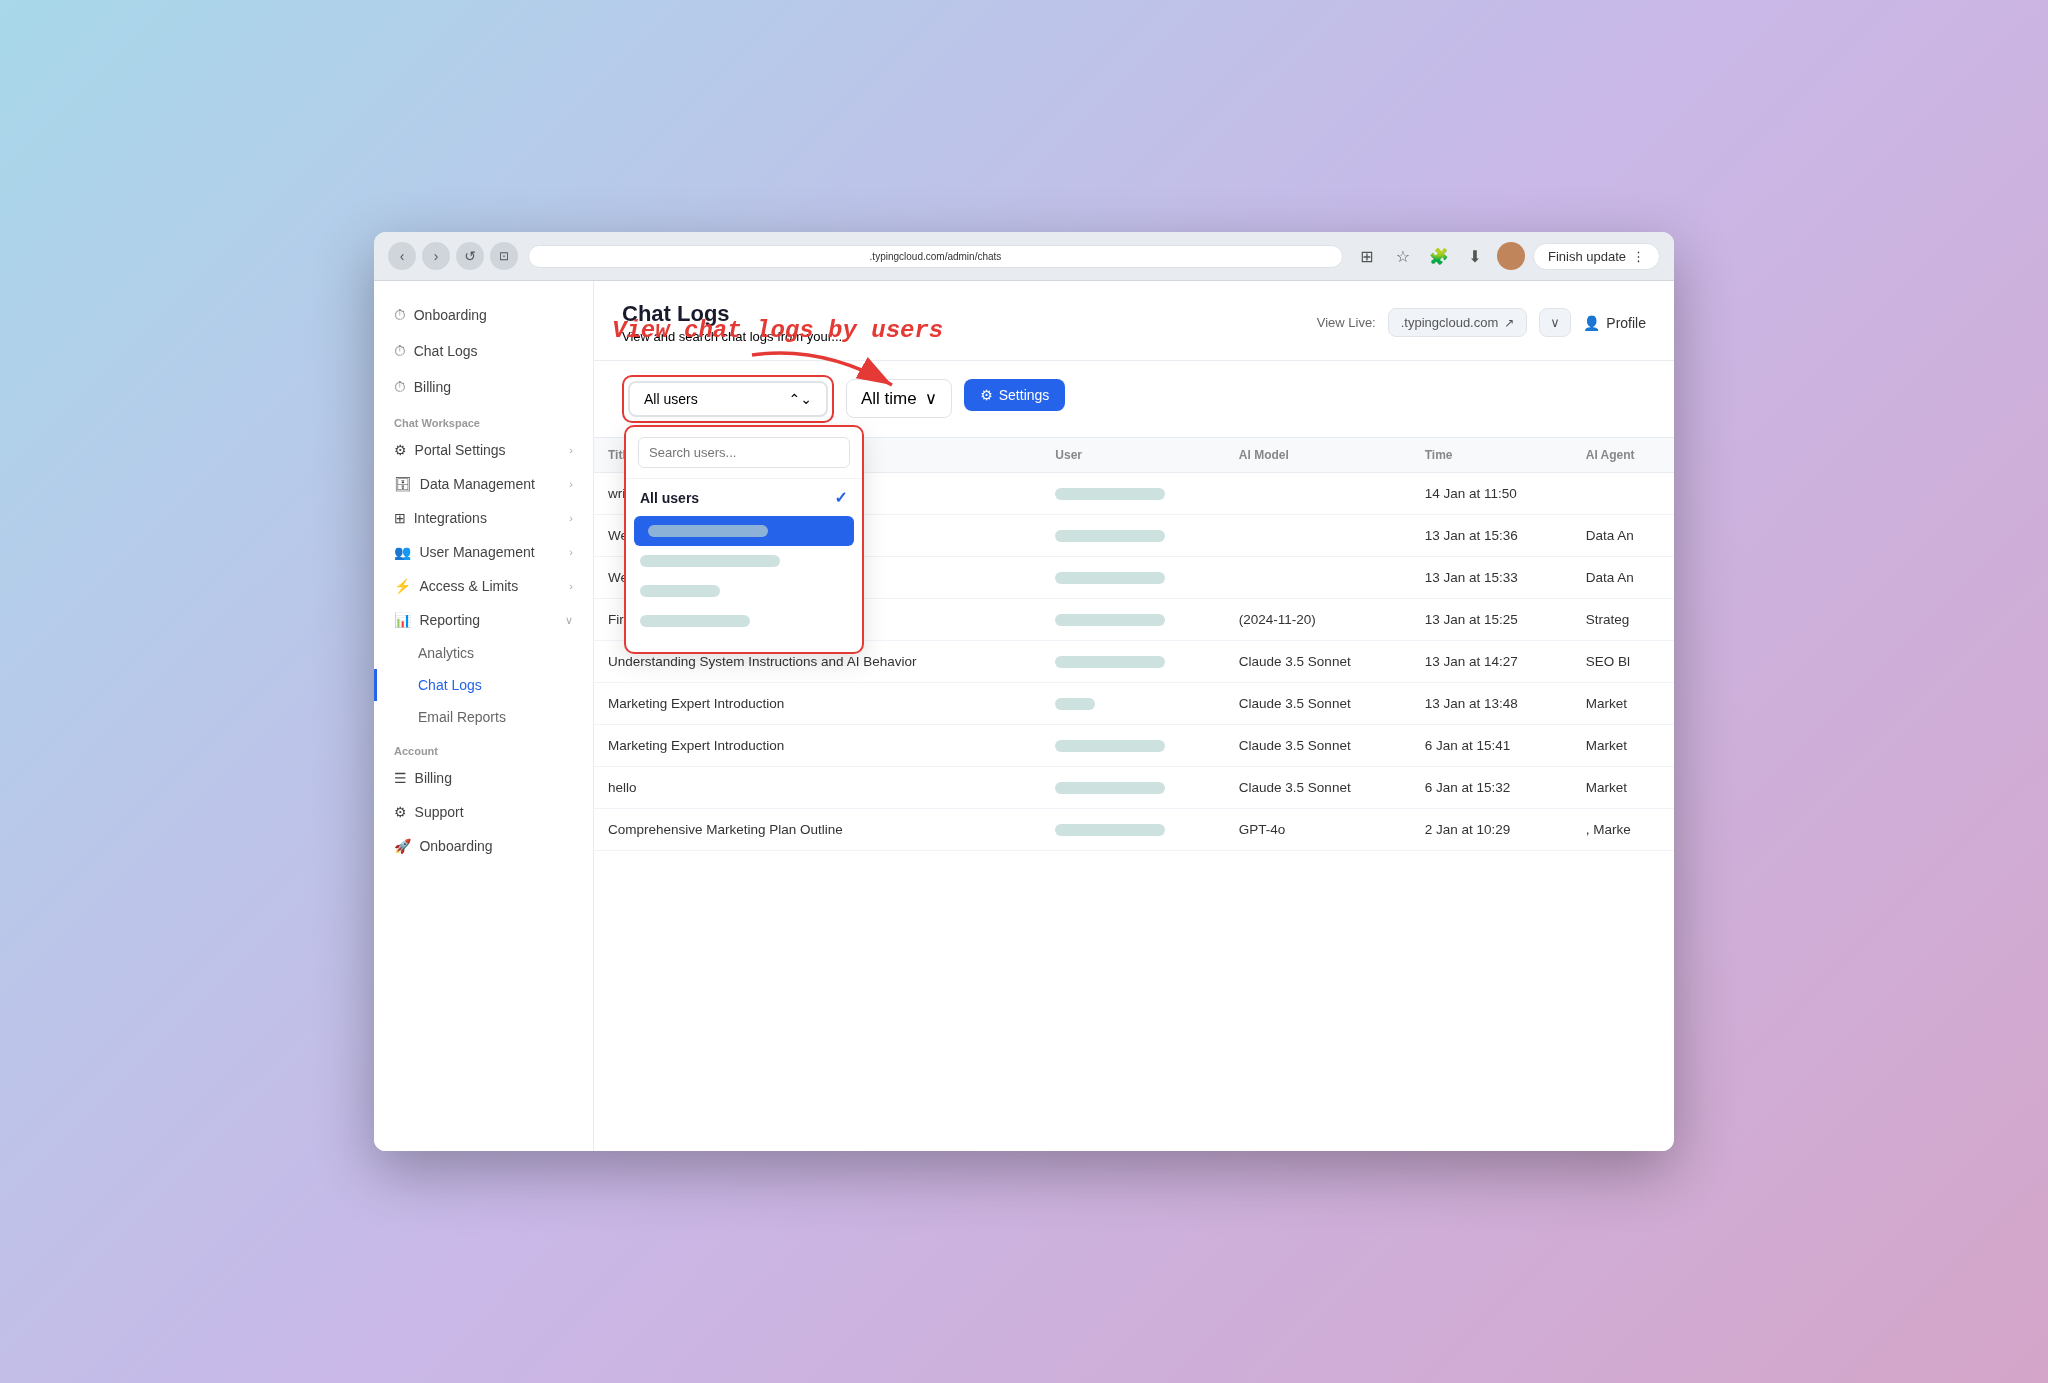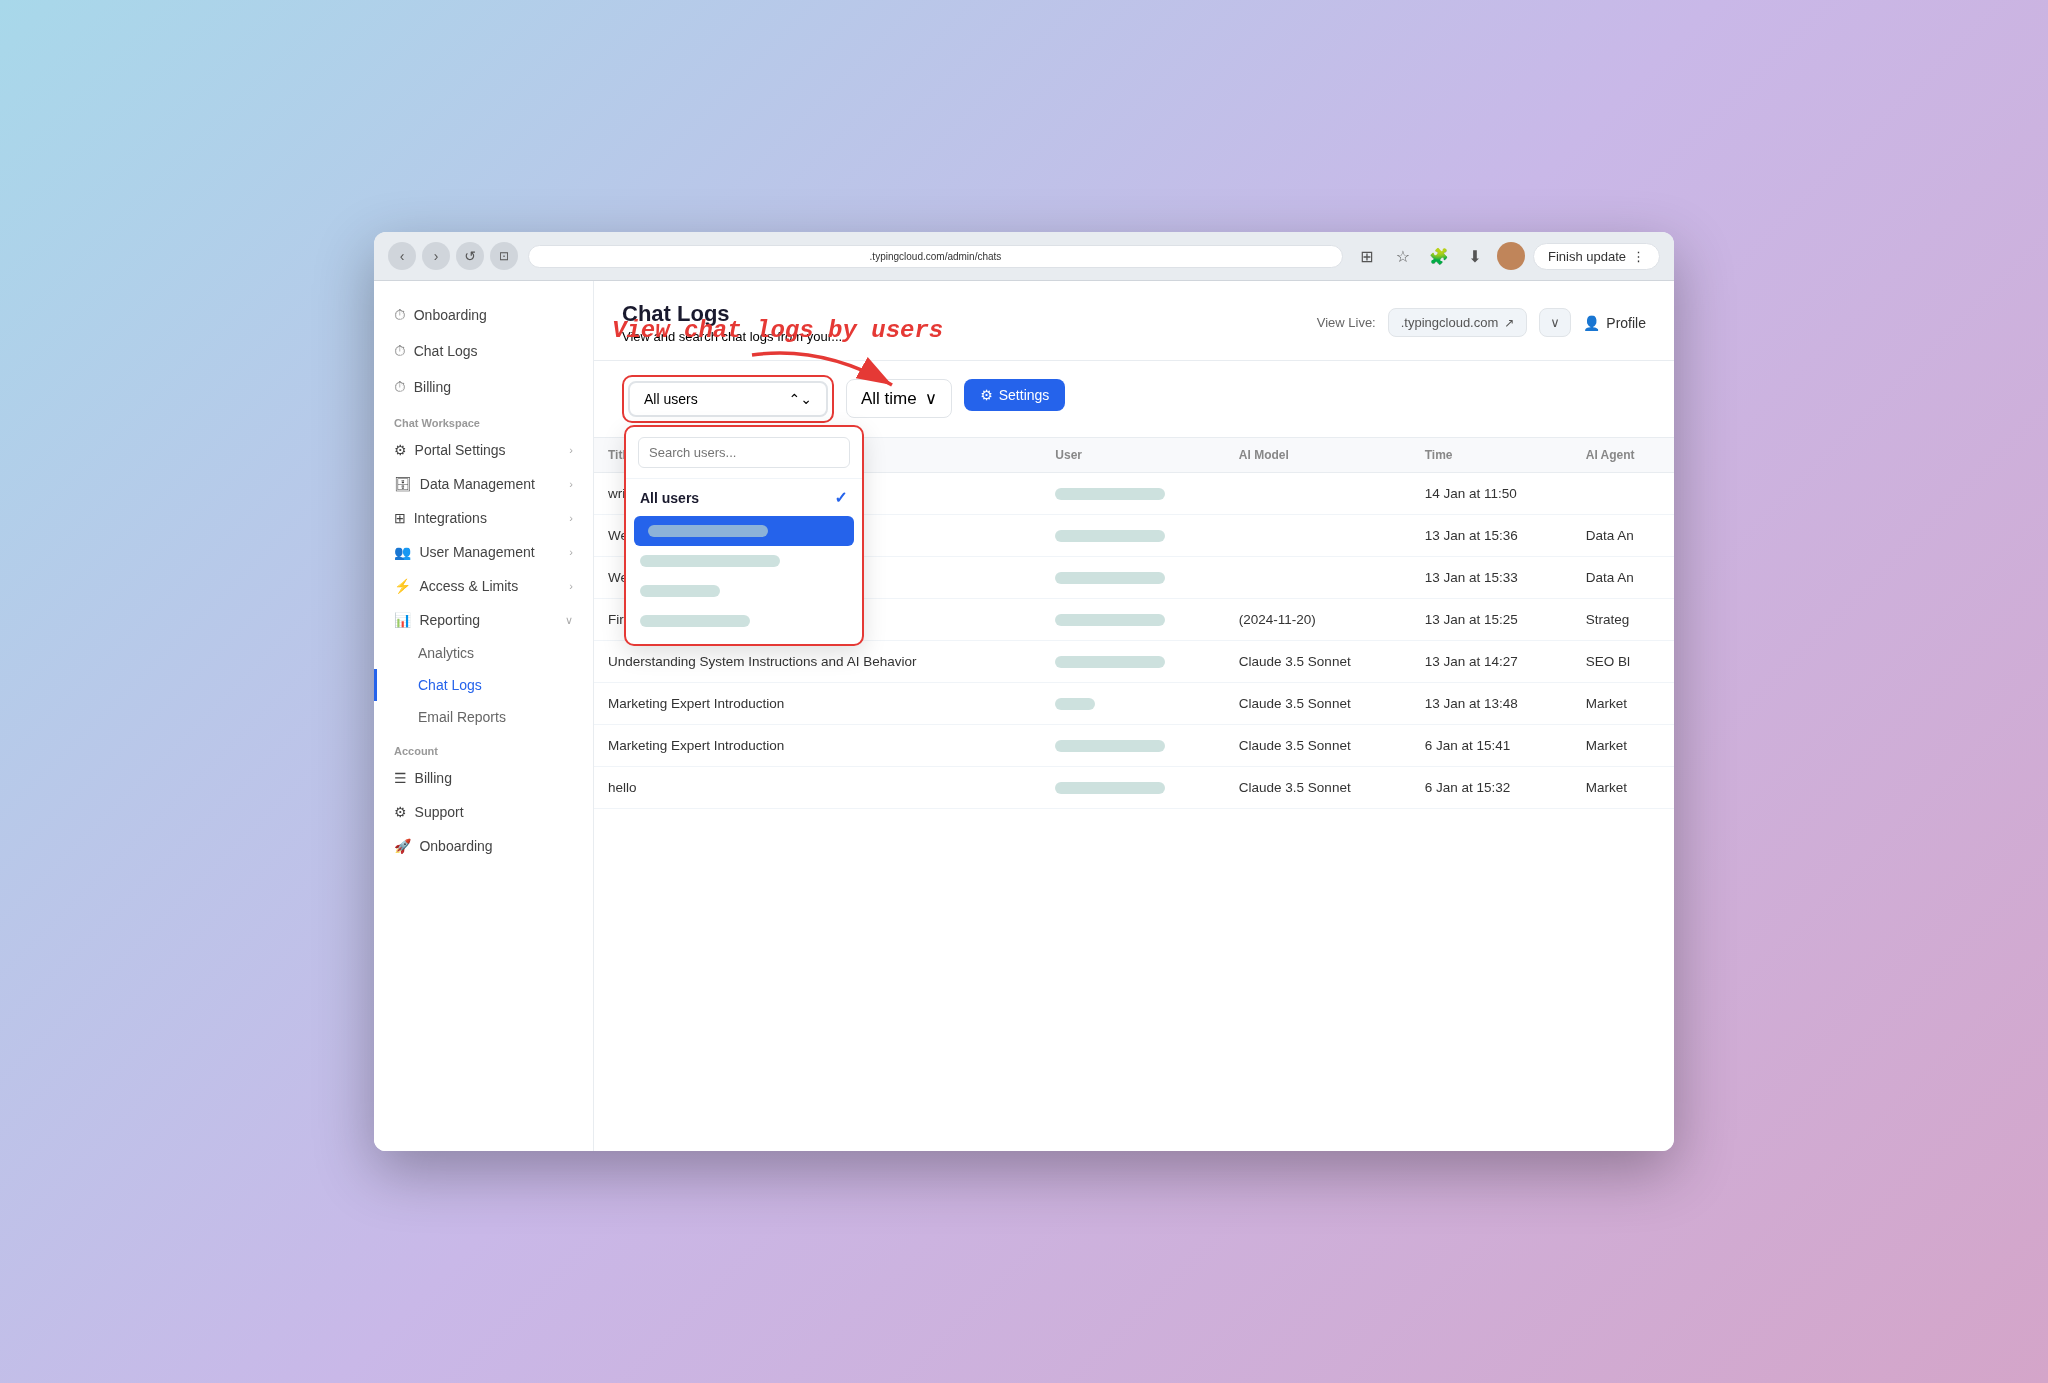--- a/index.html
+++ b/index.html
@@ -207,21 +207,21 @@
     .user-dropdown {
       position: absolute;
       top: calc(100% + 4px);
       left: 0;
       background: white;
       border: 2px solid #e53935;
       border-radius: 10px;
       box-shadow: 0 8px 24px rgba(0,0,0,0.12);
       width: 240px;
       z-index: 100;
-      padding-bottom: 8px;
+      padding-bottom: 16px;
     }
     .user-dropdown-search {
       padding: 10px 12px;
       border-bottom: 1px solid #f0f4f8;
     }
     .user-dropdown-search input {
       width: 100%;
       border: 1px solid #e0e4e8;
       border-radius: 6px;
       padding: 7px 10px;
@@ -585,18 +585,27 @@
             </tr>
             <tr>
               <td>hello</td>
               <td>
                   <div class="placeholder-bar td-user-bar"></div>
                 </td>
               <td>Claude 3.5 Sonnet</td>
               <td>6 Jan at 15:32</td>
               <td>Market</td>
             </tr>
+            <tr>
+              <td>Comprehensive Marketing Plan Outline</td>
+              <td>
+                  <div class="placeholder-bar td-user-bar"></div>
+                </td>
+              <td>GPT-4o</td>
+              <td>2 Jan at 10:29</td>
+              <td>, Marke</td>
+            </tr>
           </tbody>
         </table>
       </div>
     </div>
   </div>
 </div>
 
 </body></html>

